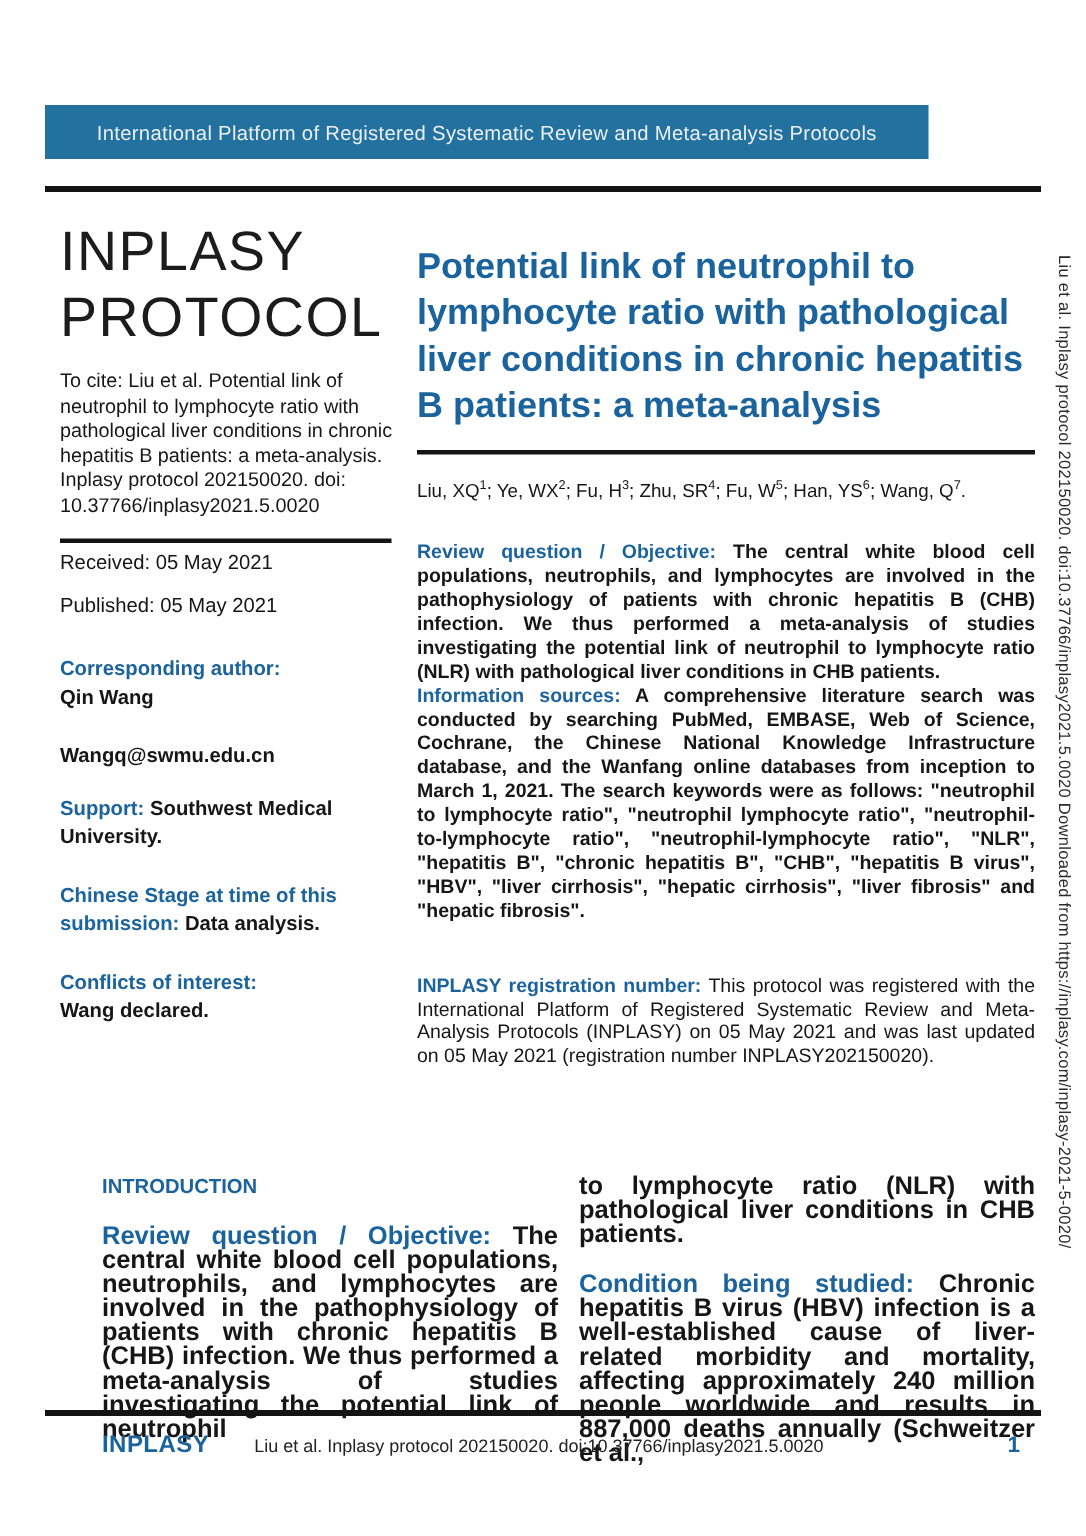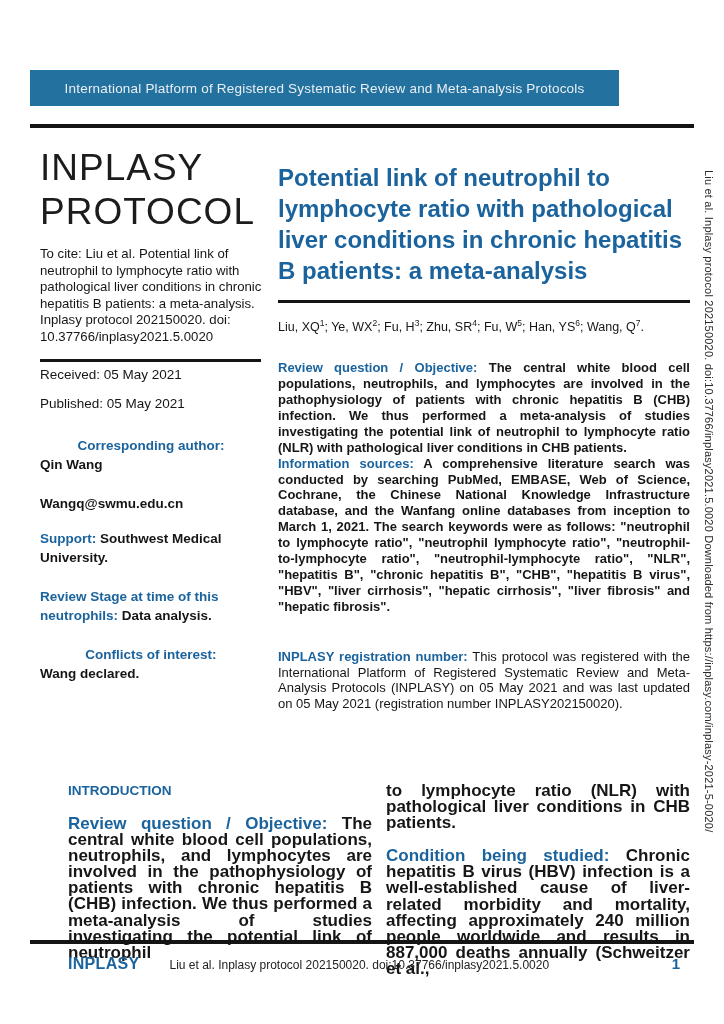--- a/index.html
+++ b/index.html
@@ -27,21 +27,21 @@
   
   .left-col{position:absolute;left:40px;top:146px;width:222px;}
   .masthead{font-size:37px;line-height:44px;font-weight:400;letter-spacing:1px;color:#1c1c1c;}
   .citation{margin-top:12px;font-size:13.2px;line-height:16.6px;}
   .left-rule{margin-top:9px;width:221px;height:3px;background:var(--rule-black);}
   .date{margin:0;font-size:13.5px;line-height:17px;}
   .date.first{margin-top:4px;}
   .date + .date{margin-top:12px;}
   .field{margin:0;font-size:13.5px;line-height:19px;font-weight:700;}
   .lead{color:var(--accent-blue);font-weight:700;}
-  .block{display:block;text-align:center;}
+  .block{display:block;}
   .mt24{margin-top:24px;}.mt16{margin-top:16px;}
   .mt14{margin-top:14px;}.mt20{margin-top:20px;}
 
   
   .right-col{position:absolute;left:278px;top:162px;width:412px;}
   .title{margin:0;font-size:24px;line-height:31px;font-weight:700;color:var(--accent-blue);}
   .title-rule{height:3px;background:var(--rule-black);margin-top:14px;}
   .authors{margin-top:12px;font-size:12.5px;line-height:16px;}
   .authors sup{font-size:8.5px;}
   .body-par{margin:0;font-size:13px;line-height:15.9px;font-weight:700;text-align:justify;}
@@ -90,21 +90,21 @@
   <p class="date">Published: 05 May 2021</p>
 
   <p class="field mt24"><span class="lead block">Corresponding author:</span><span>Qin Wang</span></p>
 
   <p class="field mt20">Wangq@swmu.edu.cn</p>
 
   <p class="field mt16"></p>
 
   <p class="field mt14"><span class="lead">Support:</span> <span>Southwest Medical University.</span></p>
 
-  <p class="field mt20"><span class="lead">Review Stage at time of this neutrophils:</span> <span>Data analysis.</span></p>
+  <p class="field mt20"><span class="lead">Chinese Stage at time of this submission:</span> <span>Data analysis.</span></p>
 
   <p class="field mt20"><span class="lead block">Conflicts of interest:</span><span>Wang declared.</span></p>
 </div>
 
 <div class="right-col">
   <h1 class="title">Potential link of neutrophil to lymphocyte ratio with pathological liver conditions in chronic hepatitis B patients: a meta-analysis</h1>
   <div class="title-rule"></div>
   <p class="authors"><span>Liu, XQ</span><sup>1</sup>; <span>Ye, WX</span><sup>2</sup>; <span>Fu, H</span><sup>3</sup>; <span>Zhu, SR</span><sup>4</sup>; <span>Fu, W</span><sup>5</sup>; <span>Han, YS</span><sup>6</sup>; <span>Wang, Q</span><sup>7</sup>.</p>
 
   <p class="body-par first-par"><span class="lead">Review question / Objective:</span> <span>The central white blood cell populations, neutrophils, and lymphocytes are involved in the pathophysiology of patients with chronic hepatitis B (CHB) infection. We thus performed a meta-analysis of studies investigating the potential link of neutrophil to lymphocyte ratio (NLR) with pathological liver conditions in CHB patients.</span></p>

